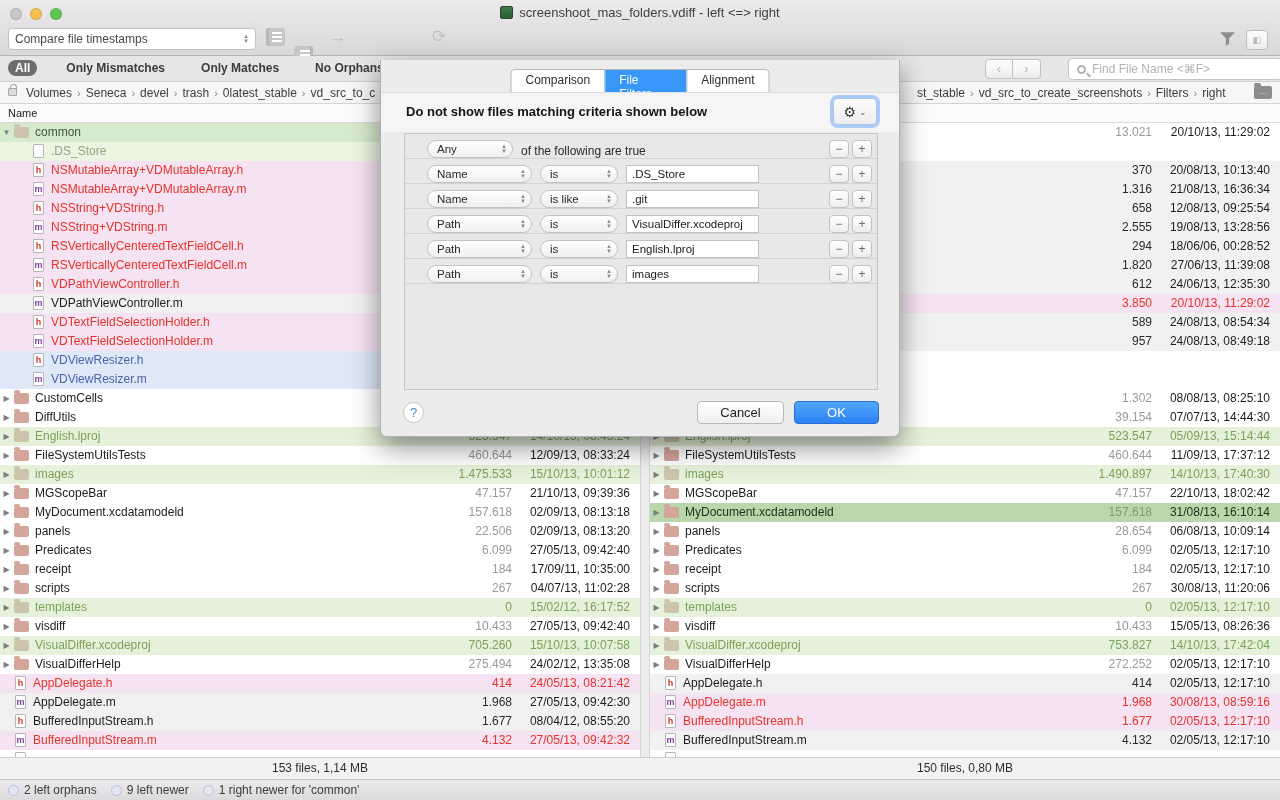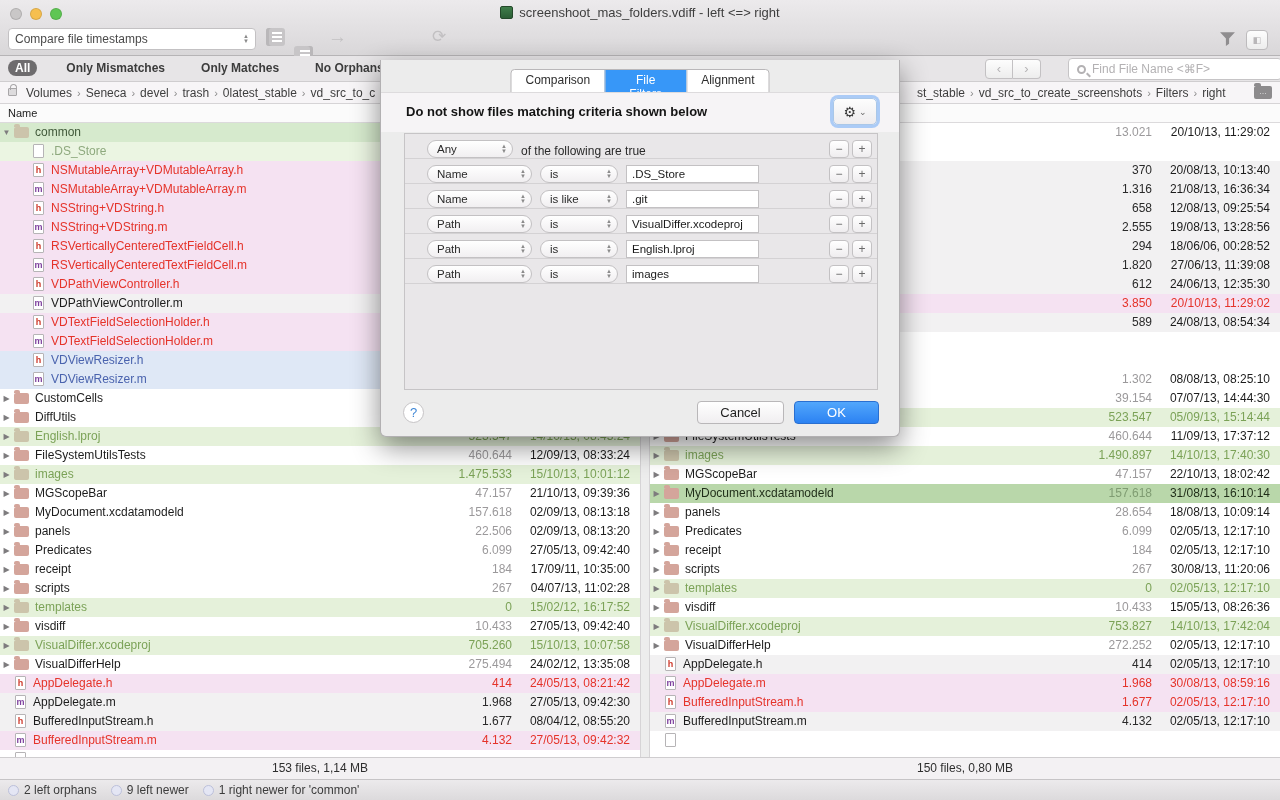--- a/index.html
+++ b/index.html
@@ -134,21 +134,21 @@
     background:linear-gradient(#eceaec,#dcdadc); border-top:1px solid #c6c4c6;
     display:flex; align-items:center; padding-left:8px; gap:14px; font-size:12px; color:#3c3c3c; }
   .sum-item { display:flex; align-items:center; gap:5px; }
   .sum-dot { width:11px; height:11px; border-radius:50%; background:#e4e6f4; border:1px solid #bcc0da; }
 
   
   #dialog { position:absolute; left:380px; top:60px; width:520px; height:377px; background:#ececec;
     border:1px solid #b2b0b2; border-top:none; border-radius:0 0 6px 6px;
     box-shadow:0 10px 28px rgba(0,0,0,.45); z-index:10; }
   #dlg-tabs { position:absolute; left:50%; transform:translateX(-50%); top:9px; display:flex;
-    border:1px solid #b9b7b9; border-radius:4px; overflow:hidden; background:#fff;text-align:center; }
+    border:1px solid #b9b7b9; border-radius:4px; overflow:hidden; background:#fff; }
   .dlg-tab { font-size:12px; color:#2e2e2e; padding:3px 14px; border-left:1px solid #c9c7c9; }
   .dlg-tab:first-child { border-left:none; }
   .dlg-tab.selected { background:#3797f8; color:#fff; }
   #dlg-header { position:absolute; left:0; top:32px; width:100%; height:40px; background:#f6f4f6;
     border-top:1px solid #dddbdd; }
   #dlg-title { position:absolute; left:25px; top:11px; font-size:13px; font-weight:bold; color:#141414; }
   #gear-btn { position:absolute; right:22px; top:5px; width:44px; height:27px;
     background:linear-gradient(#fdfdfd,#eeecee); border:1px solid #a9c7e8; border-radius:5px;
     box-shadow:0 0 0 3px rgba(110,170,245,.55); display:flex; align-items:center; justify-content:center; gap:3px;
     font-size:14px; color:#3a3a3a; }
@@ -581,20 +581,27 @@
           <span class="fsize">3.850</span>
           <span class="fdate">20/10/13, 11:29:02</span>
         </div>
         <div class="frow st-gray ind1">
           <span class="twisty"></span>
           <span class="fic file k-h">h</span>
           <span class="fname">VDTextFieldSelectionHolder.h</span>
           <span class="fsize">589</span>
           <span class="fdate">24/08/13, 08:54:34</span>
         </div>
+        <div class="frow st-gray ind1">
+          <span class="twisty"></span>
+          <span class="fic file k-m">m</span>
+          <span class="fname">VDTextFieldSelectionHolder.m</span>
+          <span class="fsize">957</span>
+          <span class="fdate">24/08/13, 08:49:18</span>
+        </div>
         <div class="frow st-empty ind1"></div>
         <div class="frow st-empty ind1"></div>
         <div class="frow st-normal">
           <span class="twisty">▶</span>
           <span class="fic folder t-red"></span>
           <span class="fname">CustomCells</span>
           <span class="fsize">1.302</span>
           <span class="fdate">08/08/13, 08:25:10</span>
         </div>
         <div class="frow st-normal">
@@ -637,21 +644,21 @@
           <span class="fic folder t-red"></span>
           <span class="fname">MyDocument.xcdatamodeld</span>
           <span class="fsize">157.618</span>
           <span class="fdate">31/08/13, 16:10:14</span>
         </div>
         <div class="frow st-normal">
           <span class="twisty">▶</span>
           <span class="fic folder t-red"></span>
           <span class="fname">panels</span>
           <span class="fsize">28.654</span>
-          <span class="fdate">18/08/13, 10:09:14</span>
+          <span class="fdate">06/08/13, 10:09:14</span>
         </div>
         <div class="frow st-normal">
           <span class="twisty">▶</span>
           <span class="fic folder t-red"></span>
           <span class="fname">Predicates</span>
           <span class="fsize">6.099</span>
           <span class="fdate">02/05/13, 12:17:10</span>
         </div>
         <div class="frow st-normal">
           <span class="twisty">▶</span>

